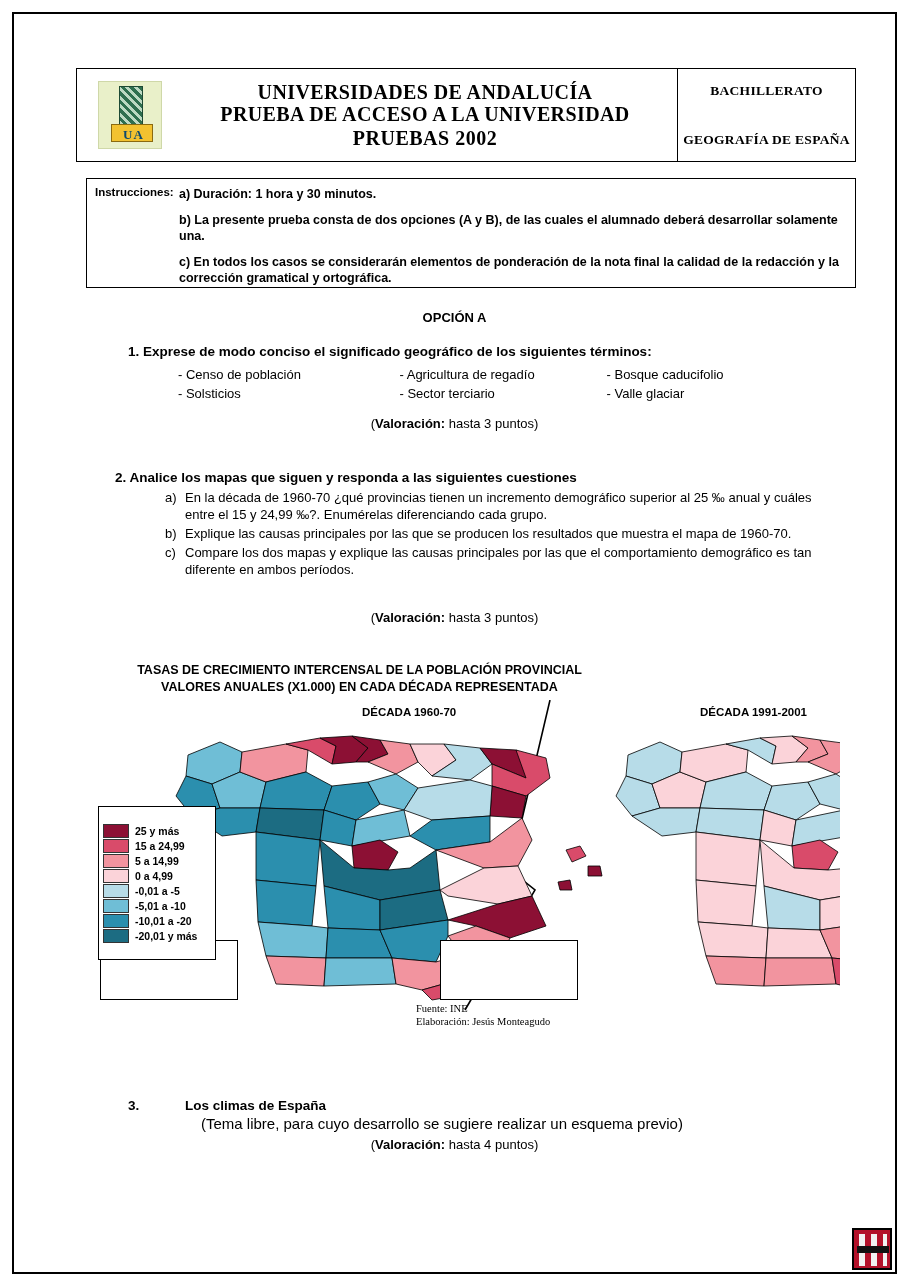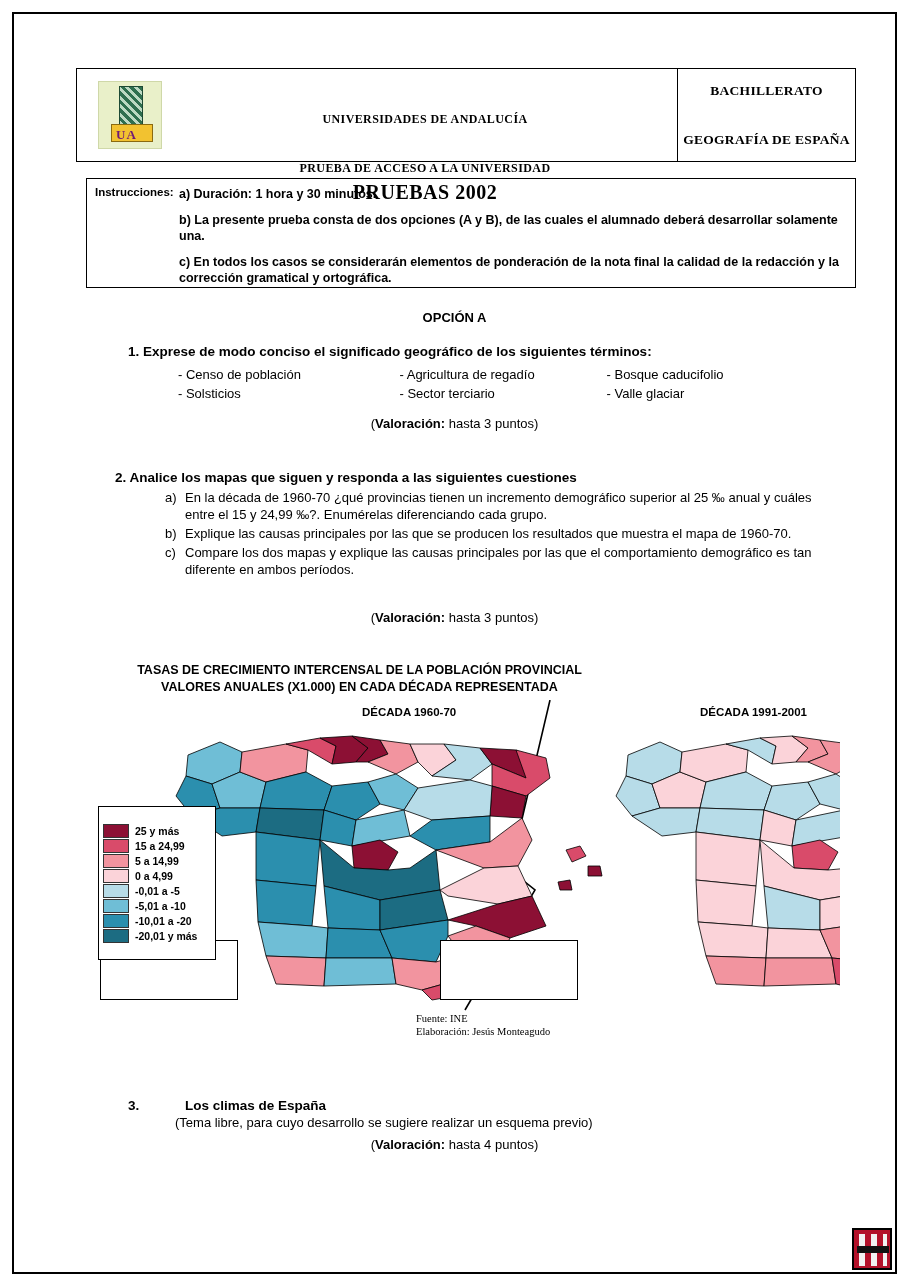--- a/index.html
+++ b/index.html
@@ -76,41 +76,40 @@
     position: absolute;
     left: 12px;
     bottom: 6px;
     width: 40px;
     height: 16px;
     background: #f2c230;
     border: 1px solid #8a6a10;
   }
   .logo-art .ua {
     position: absolute;
-    left: 17px;
+    left: 24px;
     bottom: 5px;
     font-family: "Liberation Serif", serif;
     font-size: 13px;
     font-weight: bold;
-    color: #701a75;
+    color: #0c4a6e;
     letter-spacing: 1px;
   }
   .header-center {
     flex: 1;
     text-align: center;
     font-family: "Liberation Serif", serif;
     padding-top: 12px;
   }
   .header-center .l1,
   .header-center .l2 {
-    font-size: 12px;
+    font-size: 20px;
     font-weight: bold;
     letter-spacing: 0.4px;
     line-height: 22px;
-    margin-top: 27px;
   }
   .header-center .l3 {
     font-size: 20px;
     font-weight: bold;
     line-height: 26px;
     letter-spacing: 0.5px;
   }
   .header-right {
     width: 178px;
     border-left: 1.5px solid #000;
@@ -295,21 +294,21 @@
     position: absolute;
     border: 1px solid #000;
     background: #fff;
   }
   .inset-1 { left: 20px; top: 240px; width: 136px; height: 58px; }
   .inset-2 { left: 360px; top: 240px; width: 136px; height: 58px; }
 
   .source {
     position: absolute;
     left: 336px;
-    top: 312px;
+    top: 302px;
     font-family: "Liberation Serif", serif;
     font-size: 10.5px;
     line-height: 13px;
   }
 
   .map-svg {
     position: absolute;
     left: 0;
     top: 0;
     width: 760px;
@@ -324,22 +323,22 @@
     width: 700px;
   }
   .q3-row {
     display: flex;
     font-size: 13.5px;
     font-weight: bold;
   }
   .q3-num { width: 57px; }
   .q3-sub {
     margin-top: 2px;
-    margin-left: 47px;
-    font-size: 13px;
+    margin-left: 73px;
+    font-size: 15px;
   }
   .valoracion-3 {
     position: absolute;
     left: 0;
     top: 1137px;
     width: 909px;
     text-align: center;
     font-size: 13px;
   }
 

